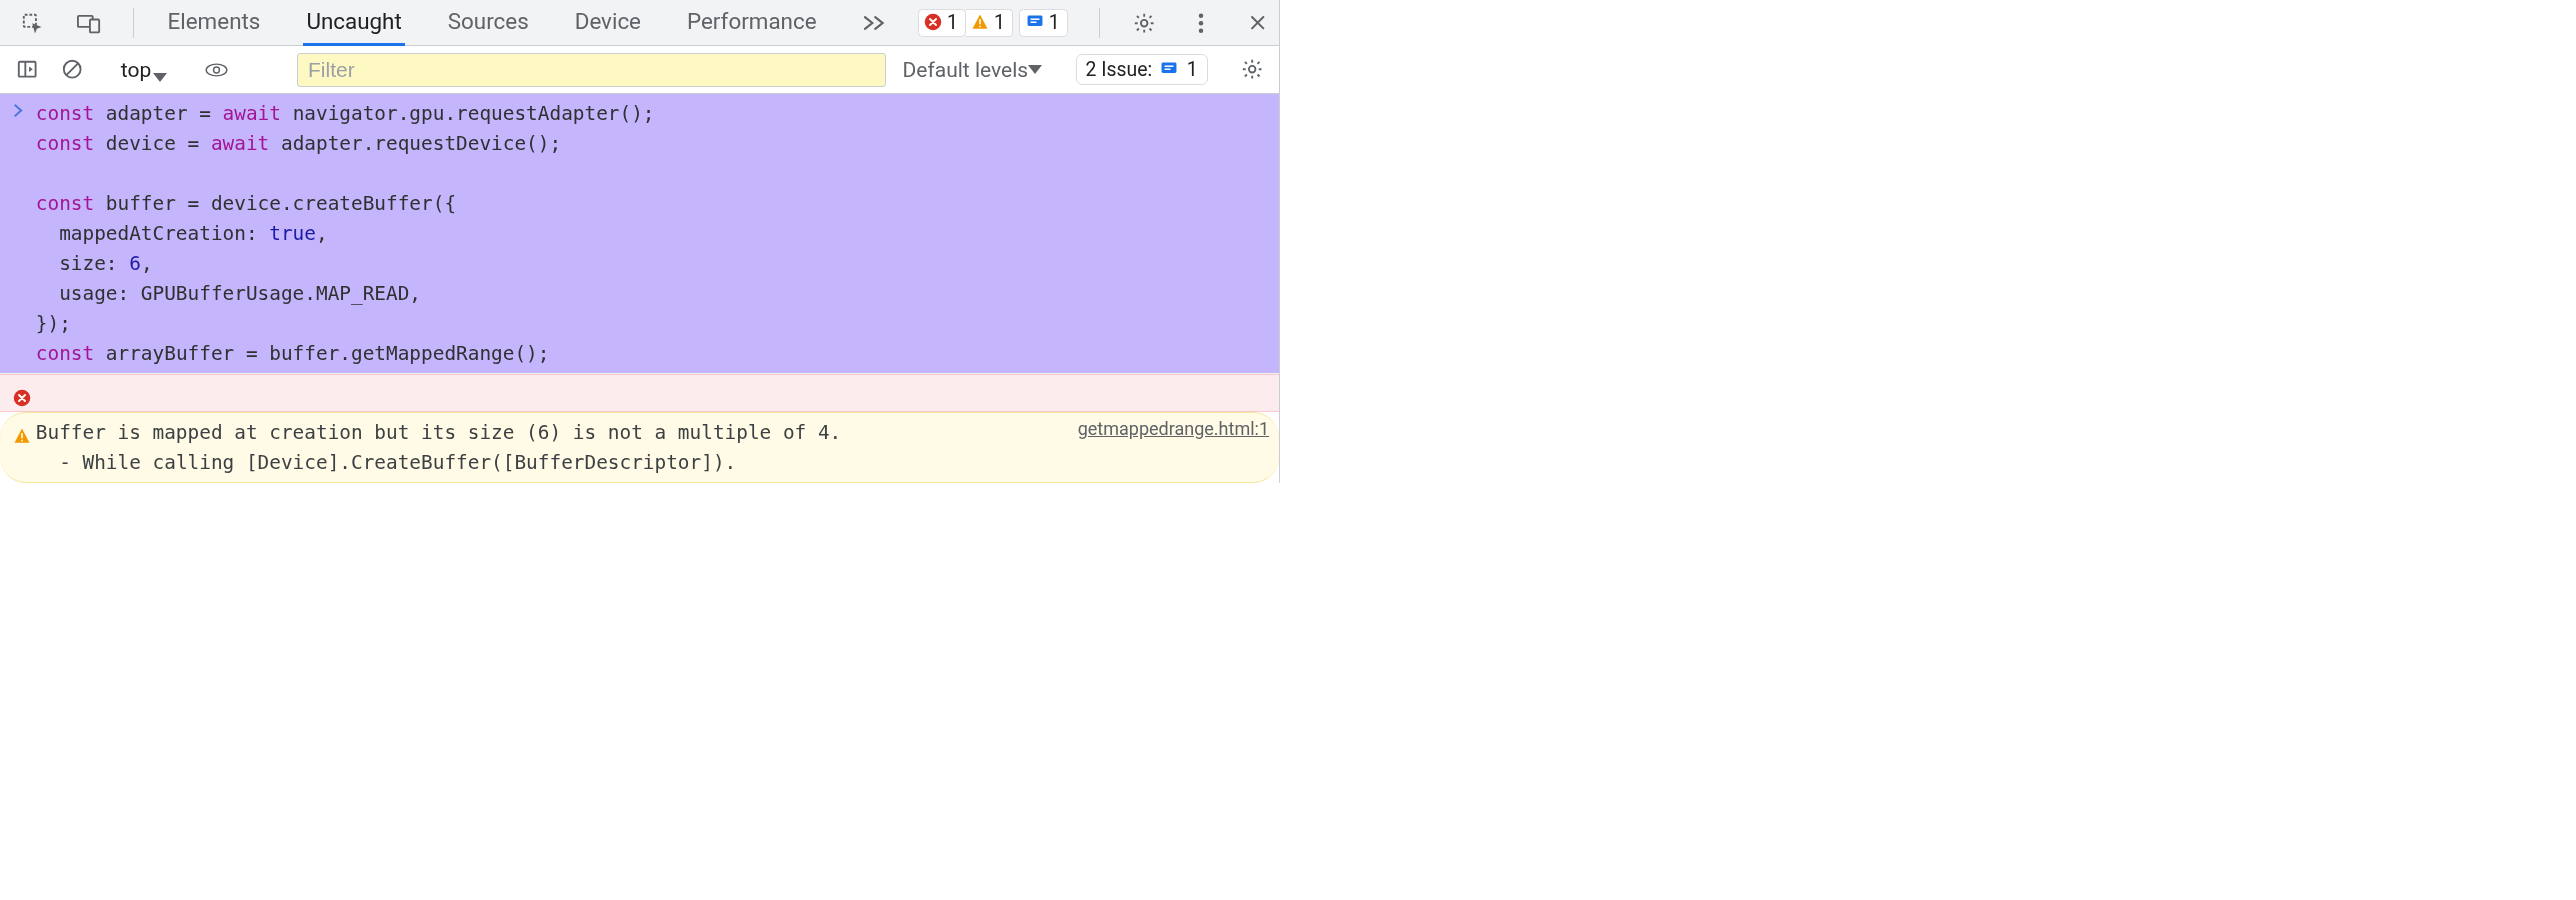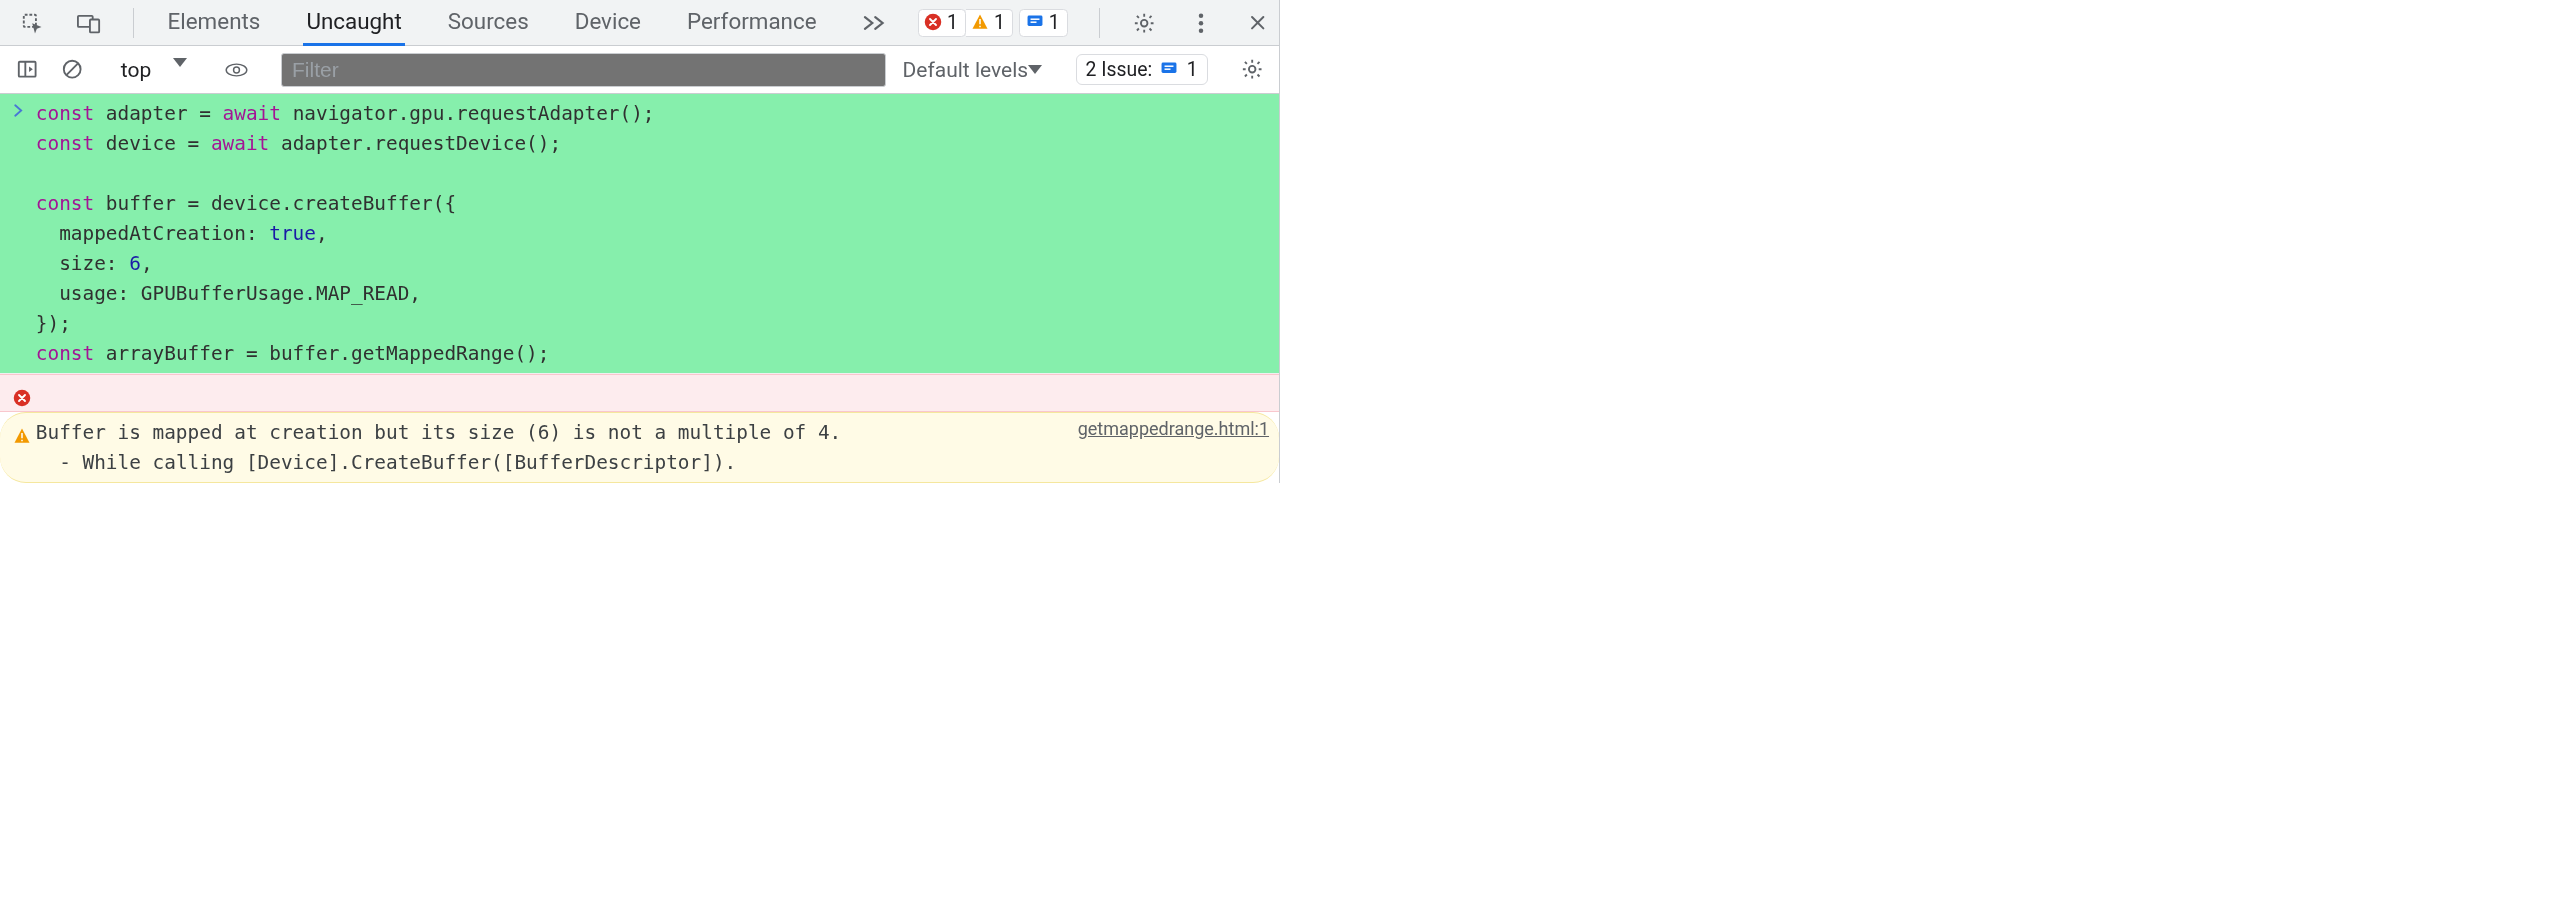--- a/index.html
+++ b/index.html
@@ -56,33 +56,34 @@
     border-bottom: 0.7px solid #cacdd1;
     padding: 0 10.4px;
     gap: 10.4px;
     background: #ffffff;
   }
   .tb-btn {
     display: flex; align-items: center; justify-content: center;
     width: 34px; height: 34px; color: #5f6368; cursor: pointer;
   }
   .exec-ctx {
-    display: flex; align-items: flex-start; gap: 22px;
+    display: flex; align-items: flex-end; gap: 2px;
     font-size: 21px; color: #202124; cursor: pointer;
     padding: 0 4.5px;
   }
   .filter-input {
     flex: 1 1 auto;
     height: 34px;
     border: 0.7px solid #cacdd1;
     border-radius: 3px;
     padding: 0 10.4px;
     font-size: 21px;
     color: #202124;
-    background: #737373;
+    background: #fef9c3;
+    margin-left: 36px;
   }
   .filter-input::placeholder { color: #9aa0a6; }
   .level-select {
     display: flex; align-items: center; 
     font-size: 21px; color: #5f6368; cursor: pointer;
     padding: 0 6px;
   }
   .issues-pill {
     display: inline-flex; align-items: center; gap: 7.5px;
     border: 0.7px solid #dadce0; border-radius: 6px;
@@ -94,21 +95,21 @@
   .console-body { }
   .row {
     display: flex; align-items: flex-start;
     padding: 4.5px 10.4px 4.5px 13.4px;
     border-bottom: 0.7px solid #f0f0f0;
   }
   .row .gutter { width: 22.4px; flex: 0 0 22.4px; color: #9aa0a6; font-size: 18px; line-height: 24px; padding-top: 4.5px;}
   .row .content { flex: 1; font-size: 19.4px; line-height: 30px; }
   .row .source { color: #5f6368; font-size: 18px; margin-left: 23px; white-space: nowrap; text-decoration: underline; cursor: pointer;}
 
-  .row.input { background: #86efac; }
+  .row.input { background: #c4b5fd; }
   .row.input .gutter { color: #4876d6; }
   .row.input .content pre {
     margin: 0; white-space: pre; font-family: Menlo, Consolas, monospace;
     font-size: 19.4px; line-height: 30px;
   }
   
   .kw   { color: #a31595; }
   .num  { color: #1a1aa6; }  
   .bool { color: #1a1aa6; }
 

